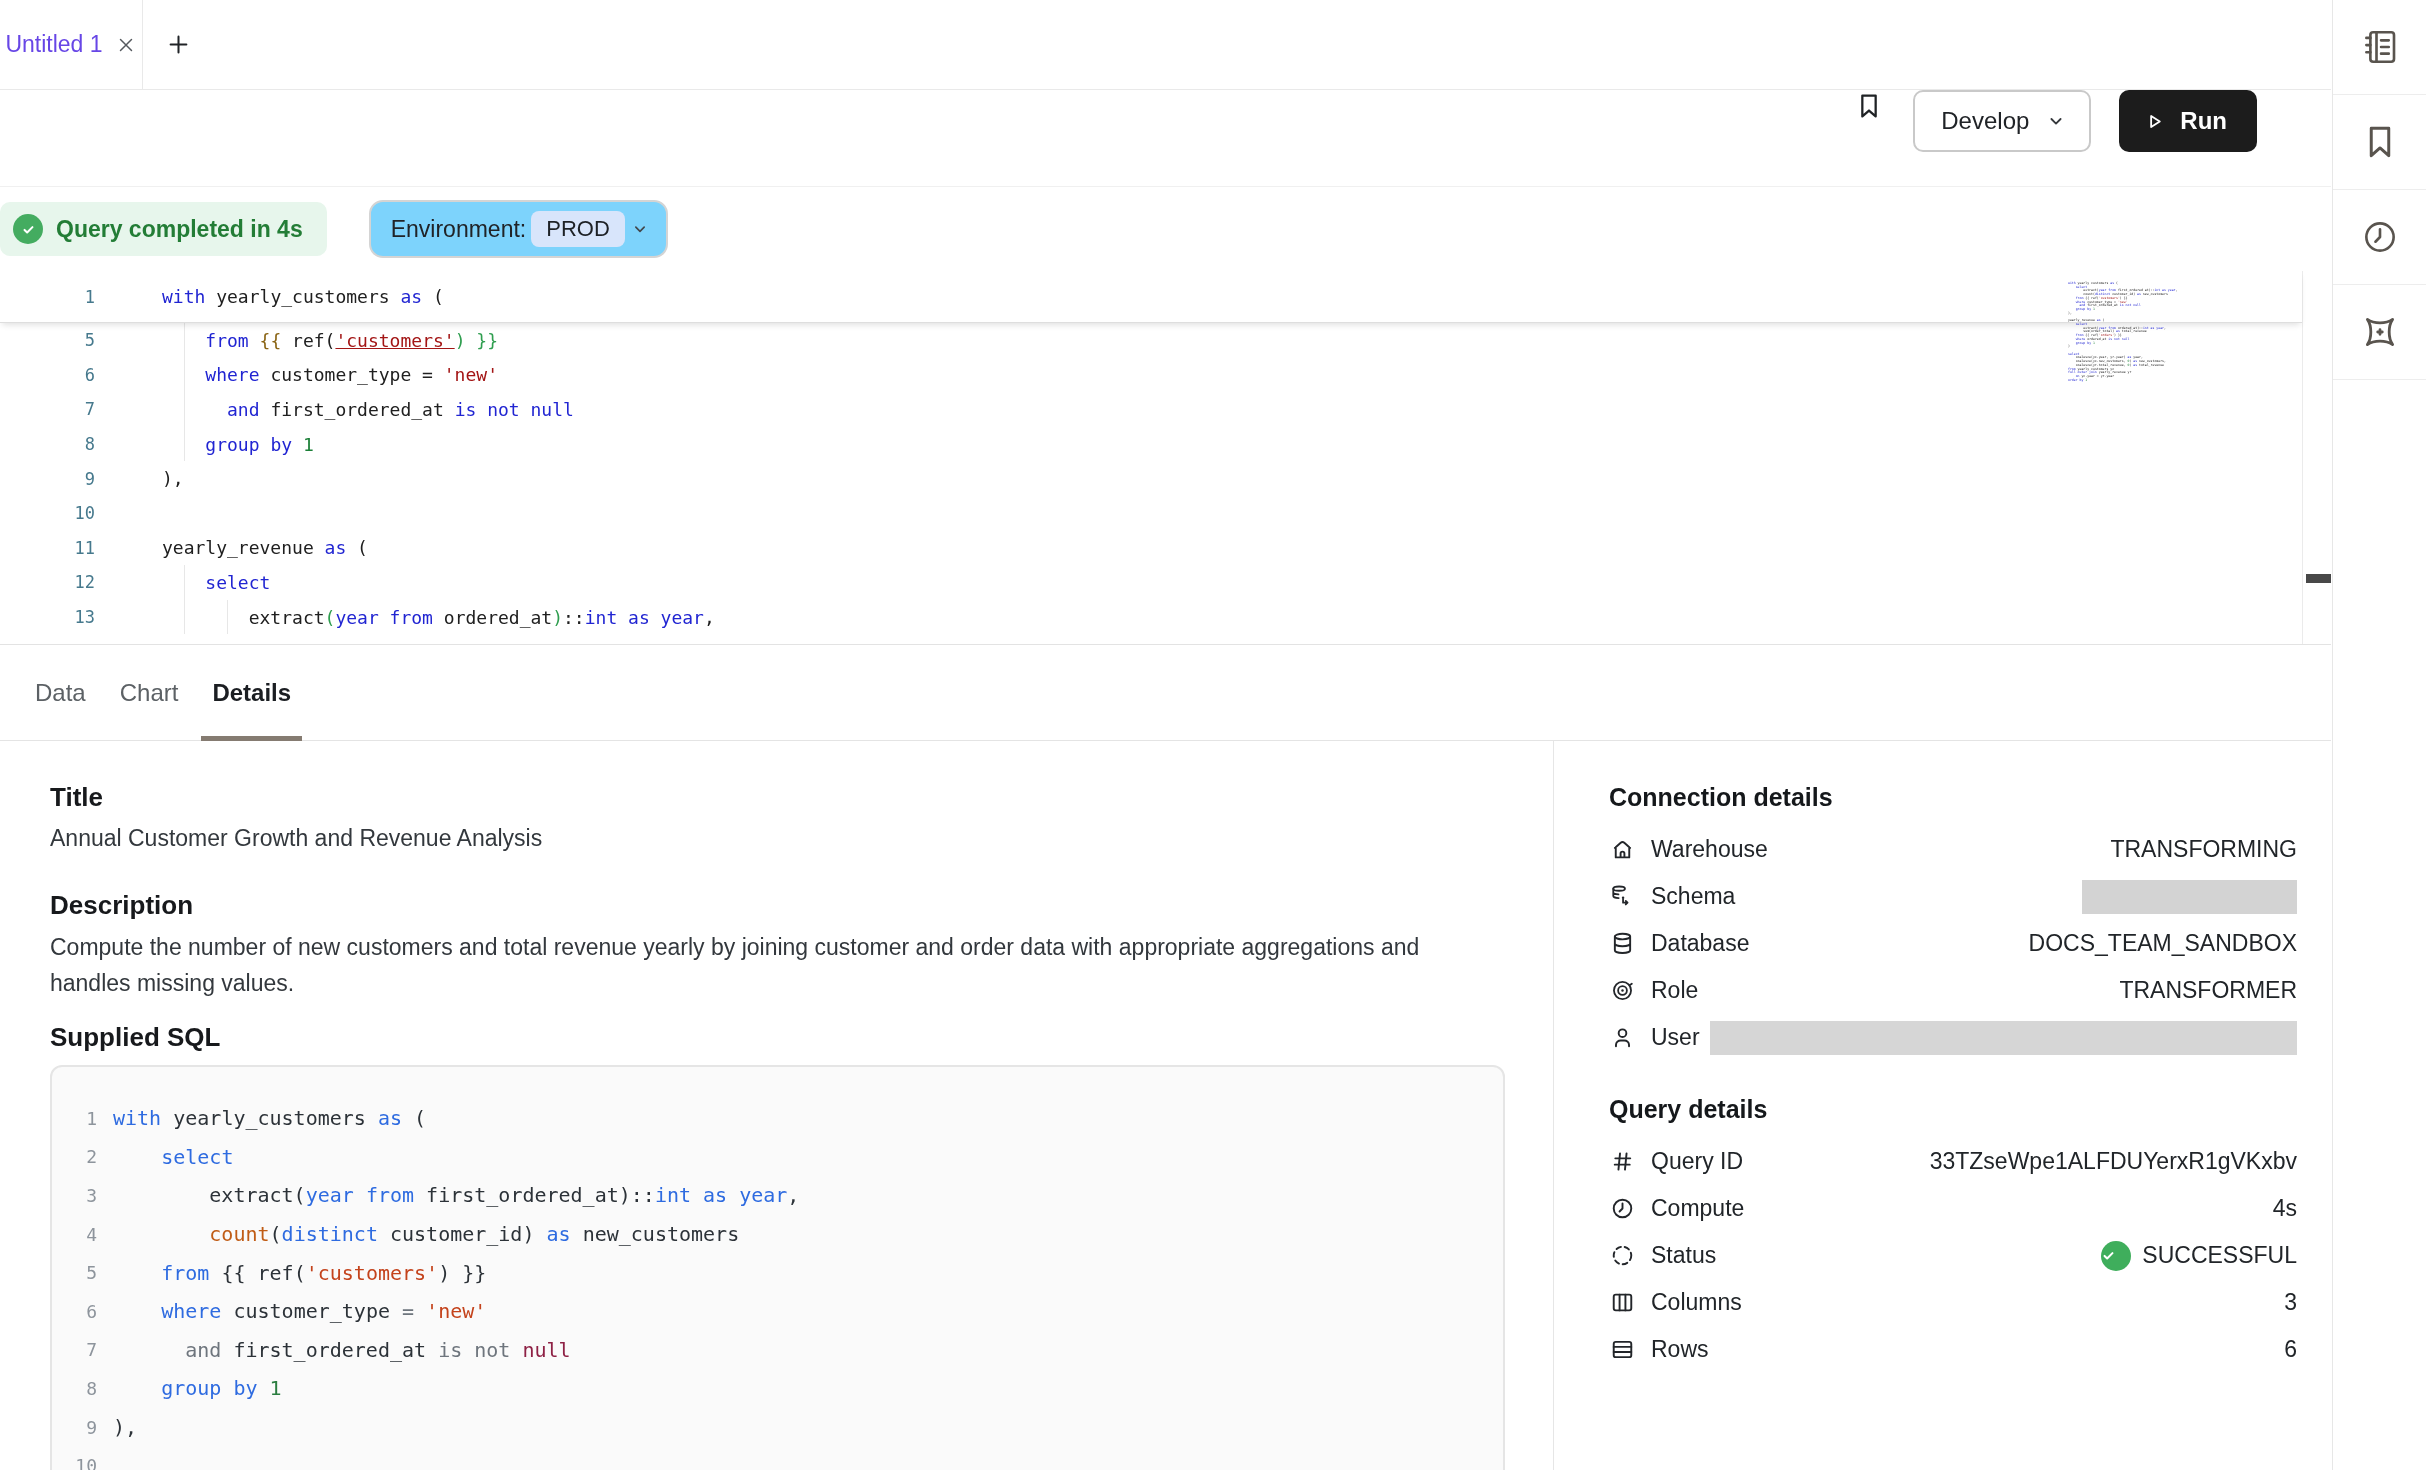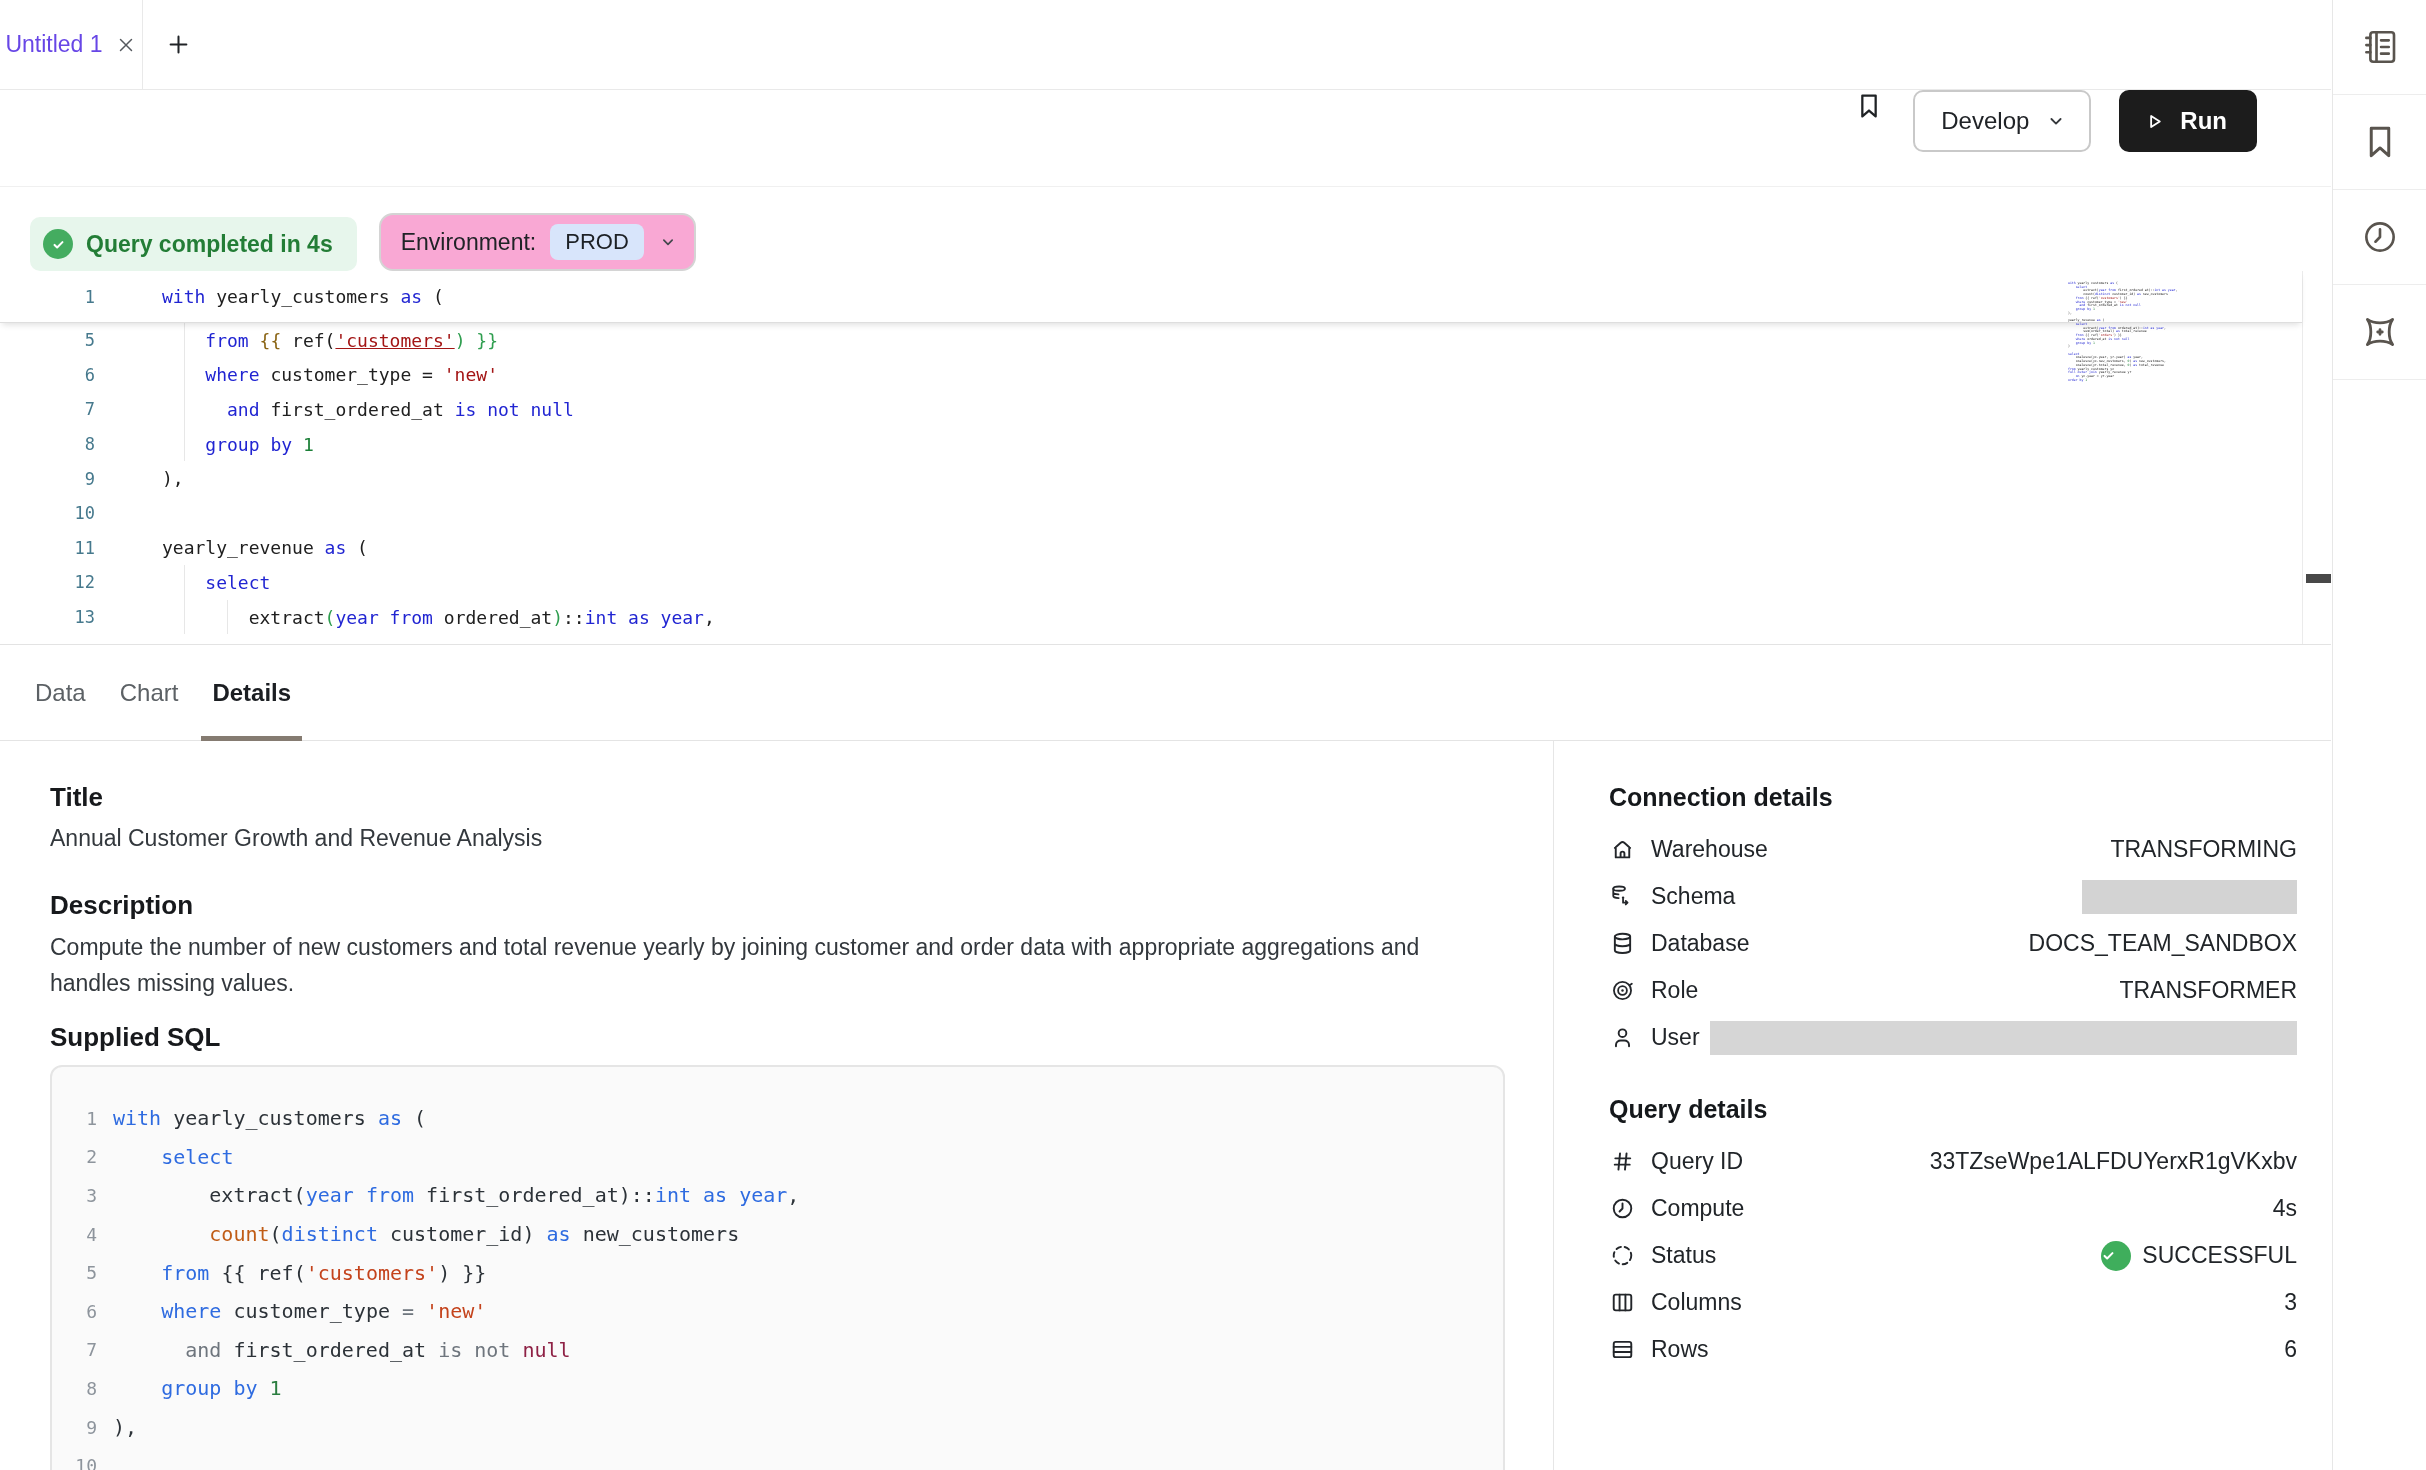--- a/index.html
+++ b/index.html
@@ -19,25 +19,25 @@
   
   .toolbar{height:97px;border-bottom:1px solid #f0f0f0;display:flex;align-items:flex-start;justify-content:flex-end;padding-right:74px;gap:28px;box-sizing:border-box;}
   .bm{width:32px;height:32px;color:#1f2225;}
   .btn{display:flex;align-items:center;border:none;background:#fff;font-family:inherit;cursor:pointer;}
   .btn-develop{height:62px;padding:0 22px 0 26px;border:2px solid #c9c9c9;border-radius:10px;font-size:24px;color:#202327;gap:16px;}
   .chev{width:22px;height:22px;color:#35383c;}
   .btn-run{height:62px;padding:0 30px 0 24px;background:#1c1c1c;color:#fff;border-radius:10px;font-size:24px;font-weight:600;gap:14px;}
   .play{width:23px;height:23px;color:#fff;}
 
   
-  .statusbar{height:84px;display:flex;align-items:flex-end;padding-left:30px;gap:22px;}
+  .statusbar{height:84px;display:flex;align-items:center;gap:22px;}
   .pill-success{height:54px;background:#e7f6ec;border-radius:10px;padding:0 24px 0 13px;display:flex;align-items:center;gap:13px;color:#237d36;font-weight:600;font-size:23px;}
   .check-badge{width:30px;height:30px;border-radius:50%;background:#44ac60;display:flex;align-items:center;justify-content:center;flex:none;}
   .check-badge .icn{width:19px;height:19px;color:#fff;}
-  .env-select{height:54px;border:2px solid #d4d4d4;border-radius:14px;padding:0 16px 0 20px;display:flex;align-items:center;gap:14px;font-size:23px;color:#202327;background:#f9a8d4;}
+  .env-select{height:54px;border:2px solid #d4d4d4;border-radius:14px;padding:0 16px 0 20px;display:flex;align-items:center;gap:5px;font-size:23px;color:#202327;background:#7dd3fc;margin-left:20px;}
   .env-pill{background:#d8e5fb;border-radius:8px;padding:5px 15px;font-size:22px;color:#1d2126;font-weight:500;}
   .chev-sm{width:20px;height:20px;color:#43474c;}
 
   
   .editor{position:relative;height:374px;border-bottom:1px solid #e3e3e3;box-sizing:border-box;font-family:"DejaVu Sans Mono",monospace;font-size:18px;background:#fff;}
   .code-line{display:flex;align-items:center;height:34.6px;position:relative;}
   .gutter{width:105px;flex:none;text-align:right;padding-right:10px;box-sizing:border-box;color:#46798d;font-size:17px;}
   .code{white-space:pre;padding-left:57px;}
   .guide{position:absolute;top:0;bottom:0;width:1px;background:#e7e7e7;}
   .g1{left:184px;} .g2{left:227px;}

